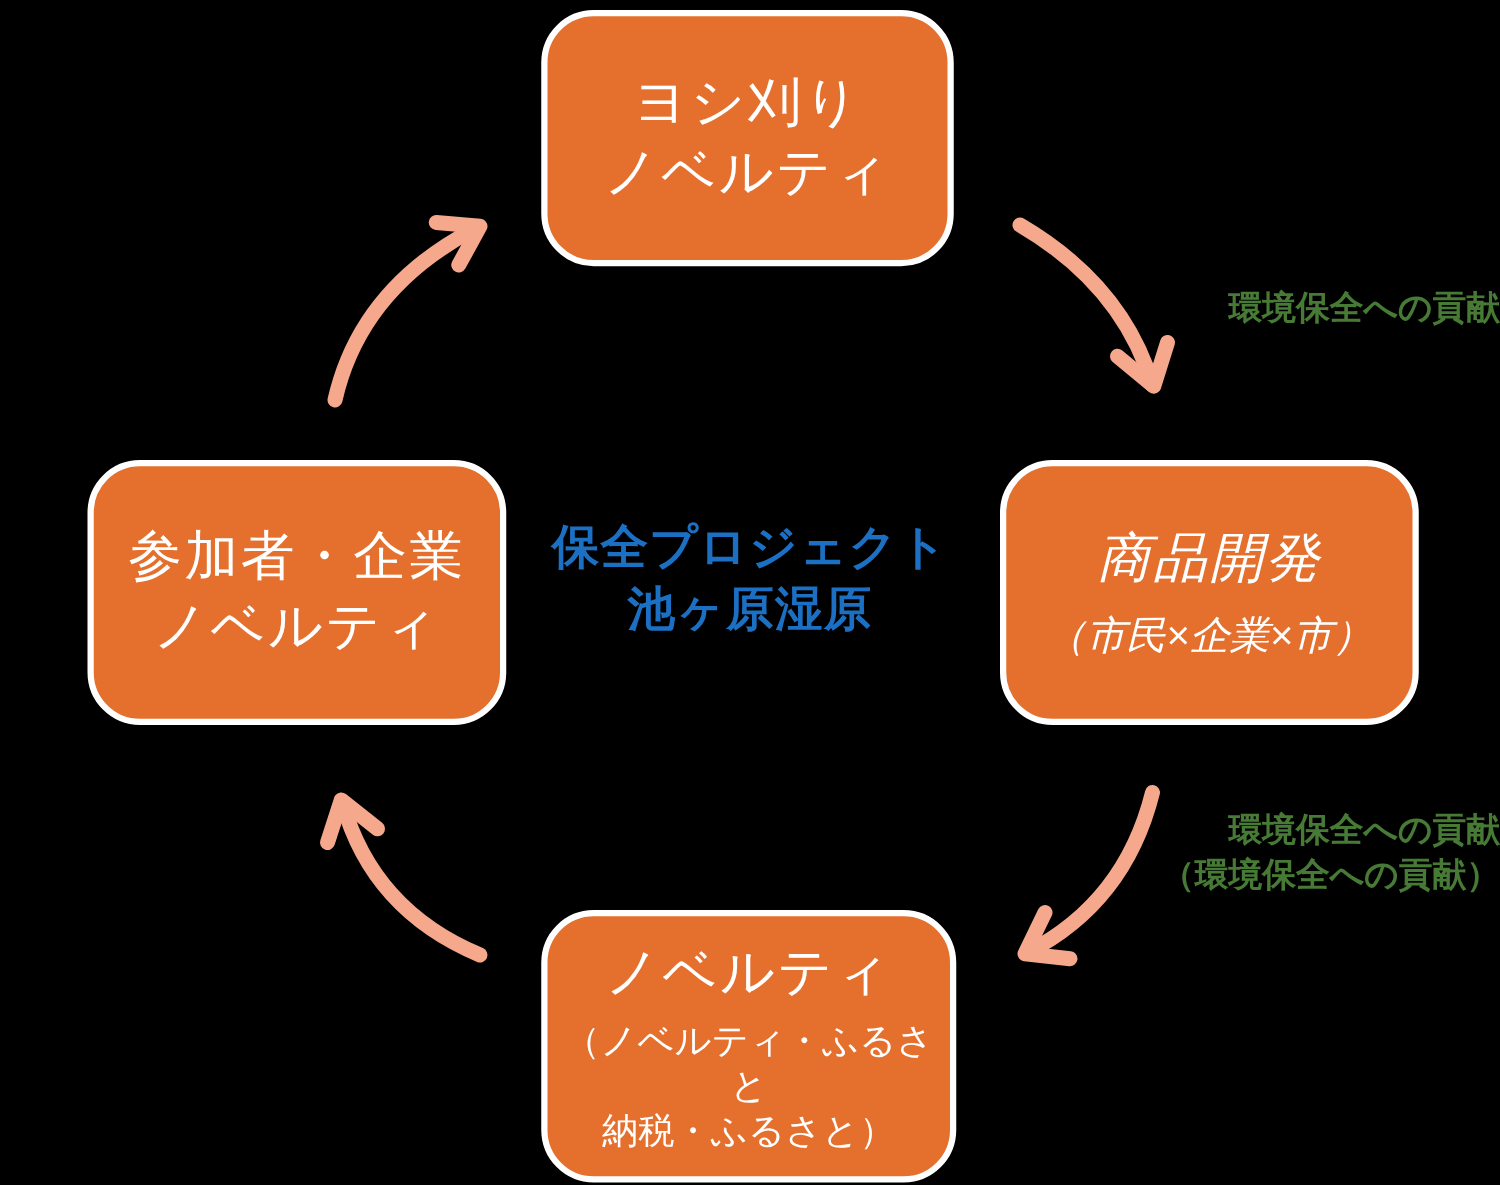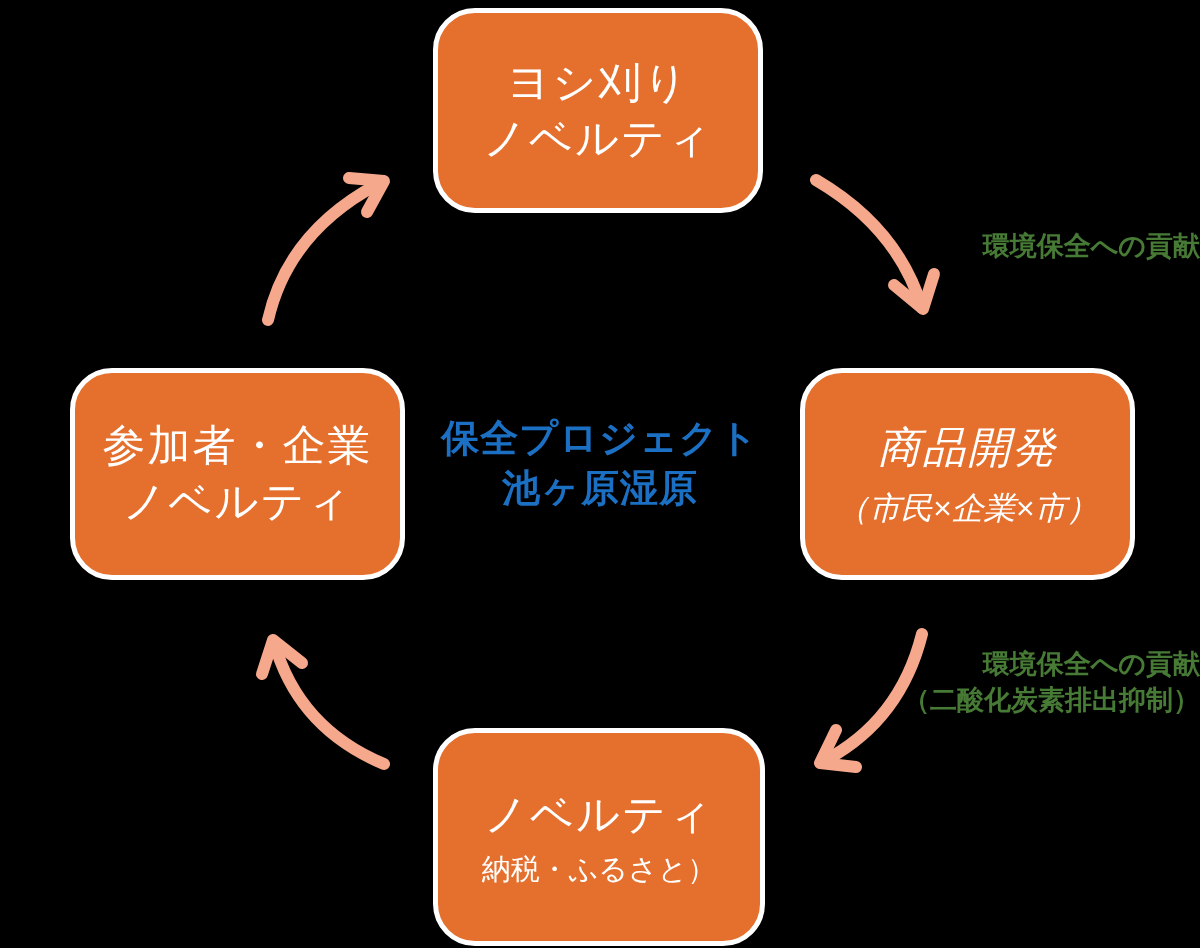--- a/index.html
+++ b/index.html
@@ -121,37 +121,38 @@
   </div>
 
   <div class="node" id="node-right">
     <div class="big">商品開発</div>
     <div class="sub">（市民×企業×市）</div>
   </div>
 
   <div class="node" id="node-bottom">
     <div class="big">ノベルティ</div>
     <div class="sub">
+      <div>（ノベルティ・ふるさと</div>
       <div>納税・ふるさと）</div>
     </div>
   </div>
 
   <div class="node" id="node-left">
     <div class="big">
       <div>参加者・企業</div>
       <div>ノベルティ</div>
     </div>
   </div>
 
   <div class="green-label" id="label-top">
     <div>環境保全への貢献</div>
   </div>
   <div class="green-label" id="label-bottom">
     <div>環境保全への貢献</div>
-    <div>（二酸化炭素排出抑制）</div>
+    <div>（環境保全への貢献）</div>
   </div>
 
   <div class="center-title">
     <div>保全プロジェクト</div>
     <div>池ヶ原湿原</div>
   </div>
 
 </div>
 
 </body></html>

